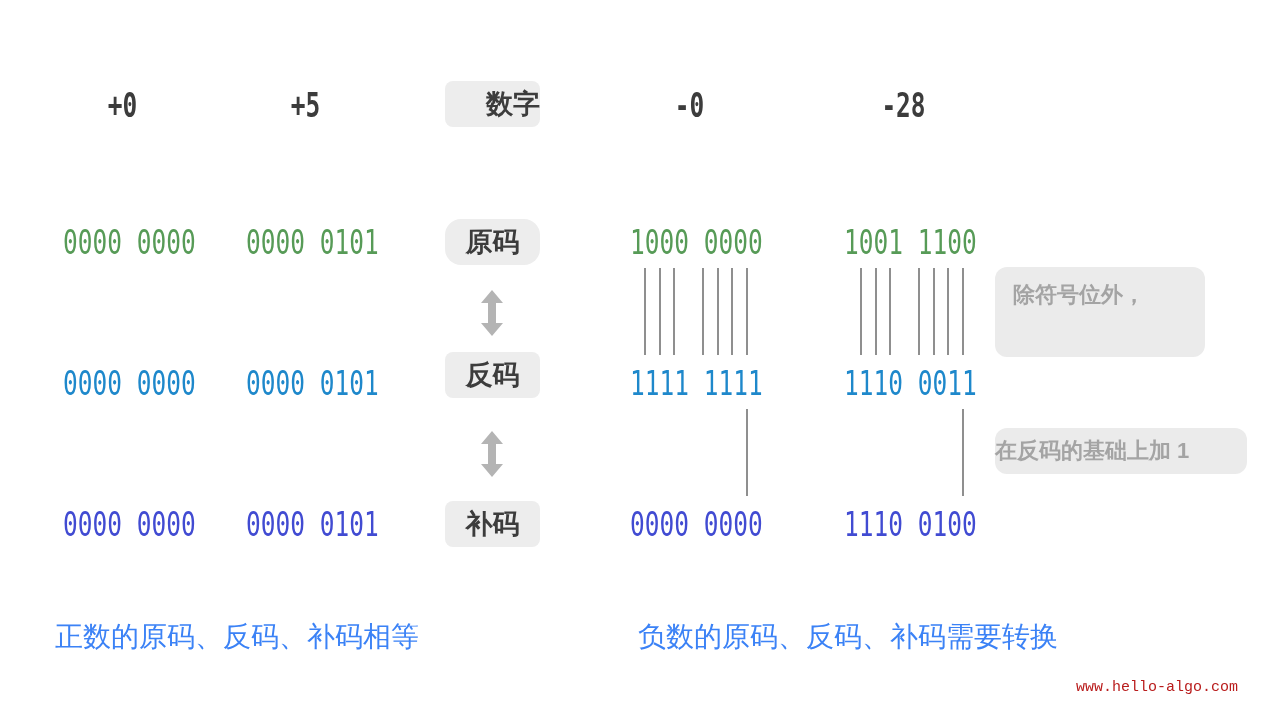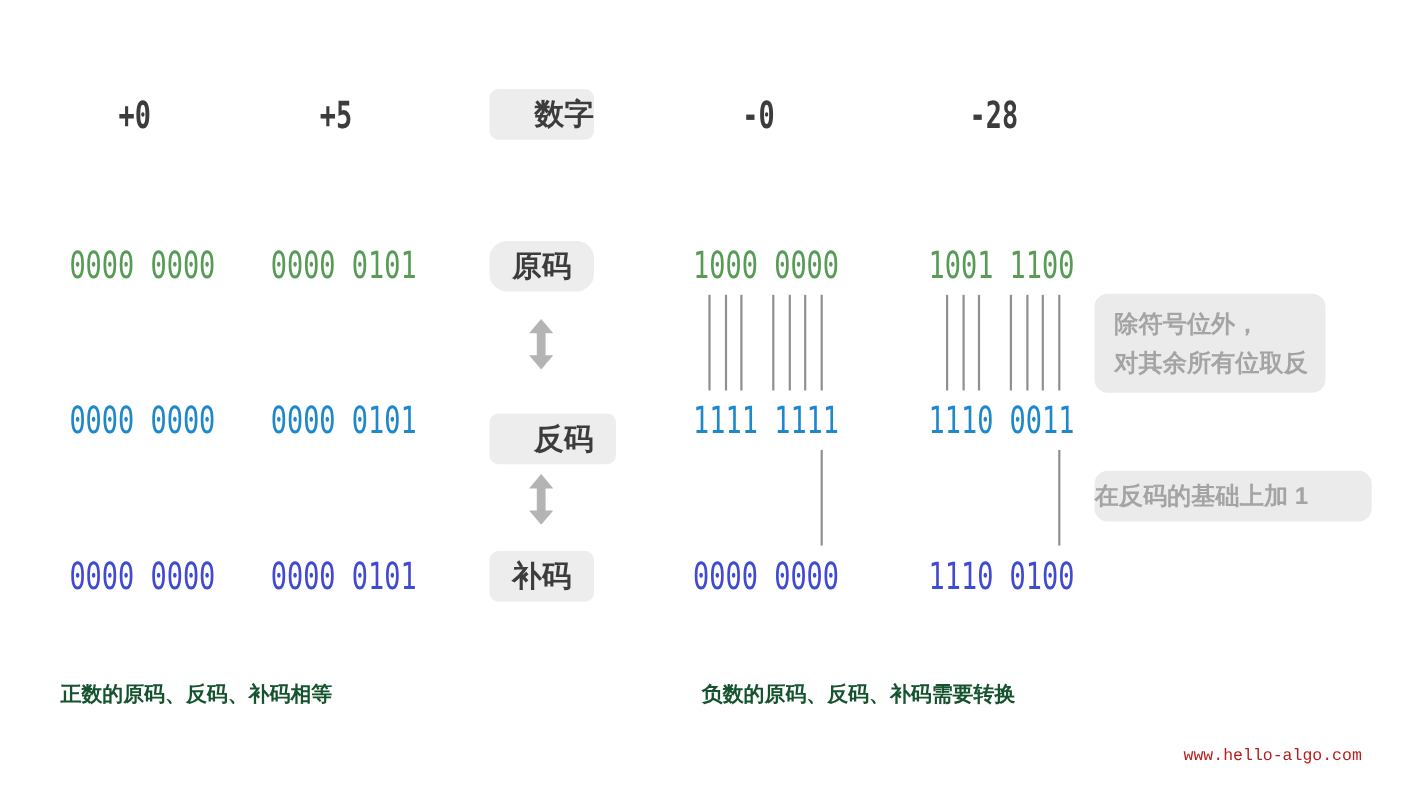--- a/index.html
+++ b/index.html
@@ -35,21 +35,21 @@
   .note{
     position:absolute;background:#EBEBEB;border-radius:12px;
     color:#A4A4A4;font-weight:bold;
   }
   .note-1{left:995px;top:267px;width:210px;height:90px;padding:10px 0 0 18px;
     font-size:22px;line-height:35px;box-sizing:border-box;}
   .note-2{left:995px;top:428px;width:252px;height:46px;line-height:46px;
     font-size:22px;white-space:pre;}
   
   .caption{
-    position:absolute;top:618px;font-size:19px;font-weight:bold;color:#14532d;
+    position:absolute;top:618px;font-size:28px;font-weight:normal;color:#3b82f6;
   }
   
   .vline{
     position:absolute;width:2px;background:#8F8F8F;
   }
   .vline.short{top:268px;height:87px;}
   .vline.long{top:409px;height:87px;}
   
   .arrow{position:absolute;left:481px;width:22px;height:46px;}
   .watermark{
@@ -91,28 +91,27 @@
   <div class="vline short" style="left:962px;"></div>
 
   <div class="arrow" style="top:290px;">
     <svg width="22" height="46" viewBox="0 0 22 46">
         <path d="M11 0 L22 13 L15 13 L15 33 L22 33 L11 46 L0 33 L7 33 L7 13 L0 13 Z" fill="#B4B4B4"></path>
       </svg>
   </div>
 
   <div class="note note-1">
     <div>除符号位外，</div>
-    <div>对其余所有位取反</div>
   </div>
 
   <div class="bin mono c-blue" style="left:40px;top:363px;">0000 0000</div>
   <div class="bin mono c-blue" style="left:223px;top:363px;">0000 0101</div>
   <div class="bin mono c-blue" style="left:607px;top:363px;">1111 1111</div>
   <div class="bin mono c-blue" style="left:821px;top:363px;">1110 0011</div>
-  <div class="badge c-blue" style="top:376px;padding-left:20px;">反码</div>
+  <div class="badge c-blue" style="top:352px;">反码</div>
 
   <div class="vline long" style="left:746px;"></div>
   <div class="vline long" style="left:962px;"></div>
 
   <div class="arrow" style="top:431px;">
     <svg width="22" height="46" viewBox="0 0 22 46">
         <path d="M11 0 L22 13 L15 13 L15 33 L22 33 L11 46 L0 33 L7 33 L7 13 L0 13 Z" fill="#B4B4B4"></path>
       </svg>
   </div>
 

